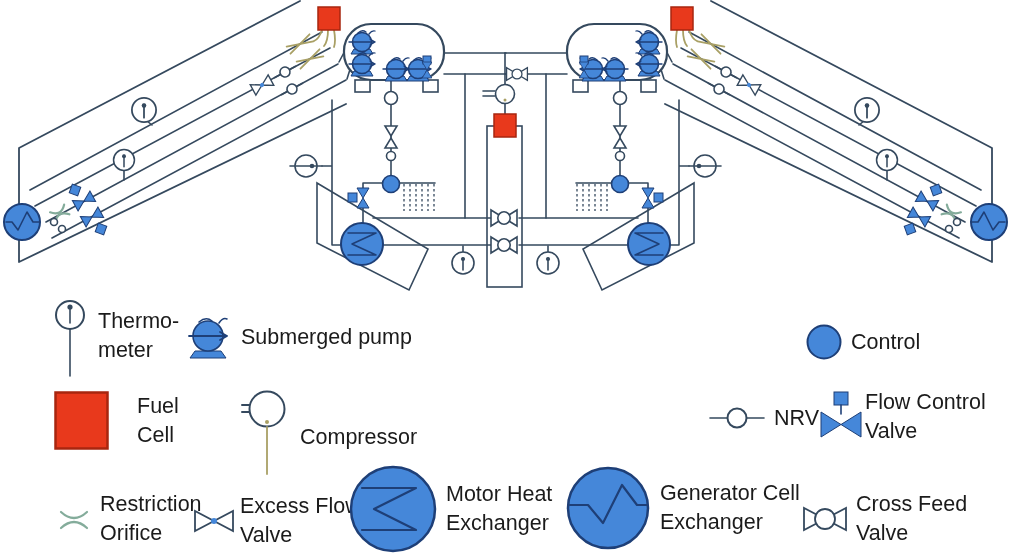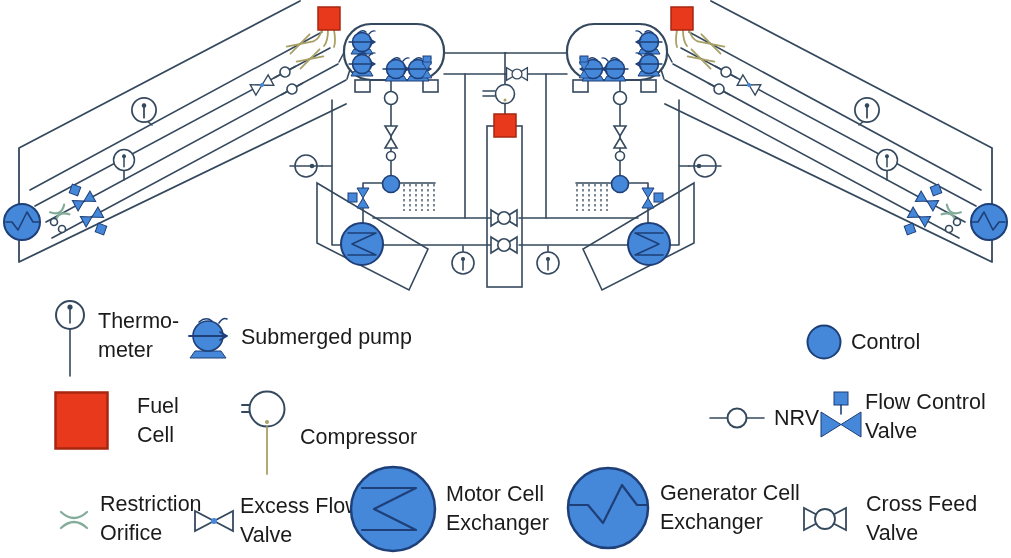--- a/index.html
+++ b/index.html
@@ -273,37 +273,37 @@
           <span>Valve</span>
       </div>
     </div>
 
     <div class="li" style="left:348px;top:463px">
       <svg width="90" height="92" viewBox="0 0 90 92">
         <circle class="fb" cx="45" cy="46" r="42" style="stroke-width:2.5"></circle>
         <polyline class="lnn" points="14,25 68,25 26,46 68,67 14,67" style="stroke-width:2.2"></polyline>
       </svg>
       <div class="lt">
-        <span>Motor Cell</span>
+        <span>Motor Heat</span>
           <span>Exchanger</span>
       </div>
     </div>
 
     <div class="li" style="left:564px;top:464px">
       <svg width="88" height="88" viewBox="0 0 88 88">
         <circle class="fb" cx="44" cy="44" r="40" style="stroke-width:2.5"></circle>
         <polyline class="lnn" points="6,41 24,41 39,59 58,21 73,41 83,41" style="stroke-width:2.2"></polyline>
       </svg>
       <div class="lt">
         <span>Generator Cell</span>
           <span>Exchanger</span>
       </div>
     </div>
 
-    <div class="li" style="left:800px;top:490px;gap:16px">
+    <div class="li" style="left:800px;top:490px;gap:6px">
       <svg width="50" height="40" viewBox="0 0 50 40">
         <path class="fw" d="M4,9 V31 L25,20 Z M46,9 V31 L25,20 Z" style="stroke-width:1.8"></path>
         <circle class="fw" cx="25" cy="20" r="10" style="stroke-width:1.8"></circle>
       </svg>
       <div class="lt">
         <span>Cross Feed</span>
           <span>Valve</span>
       </div>
     </div>
 

